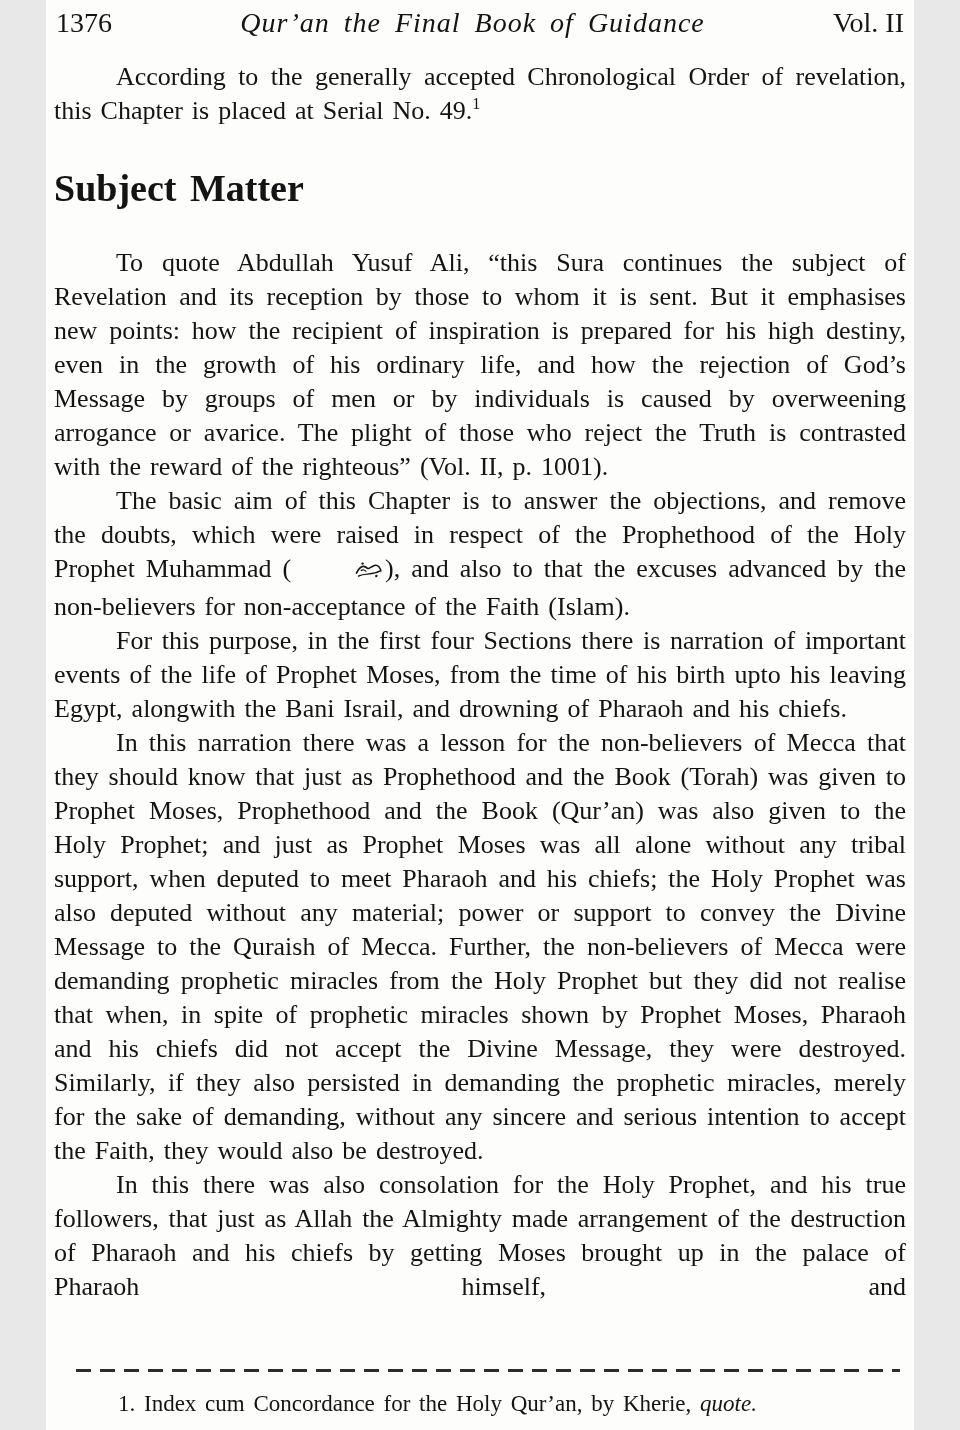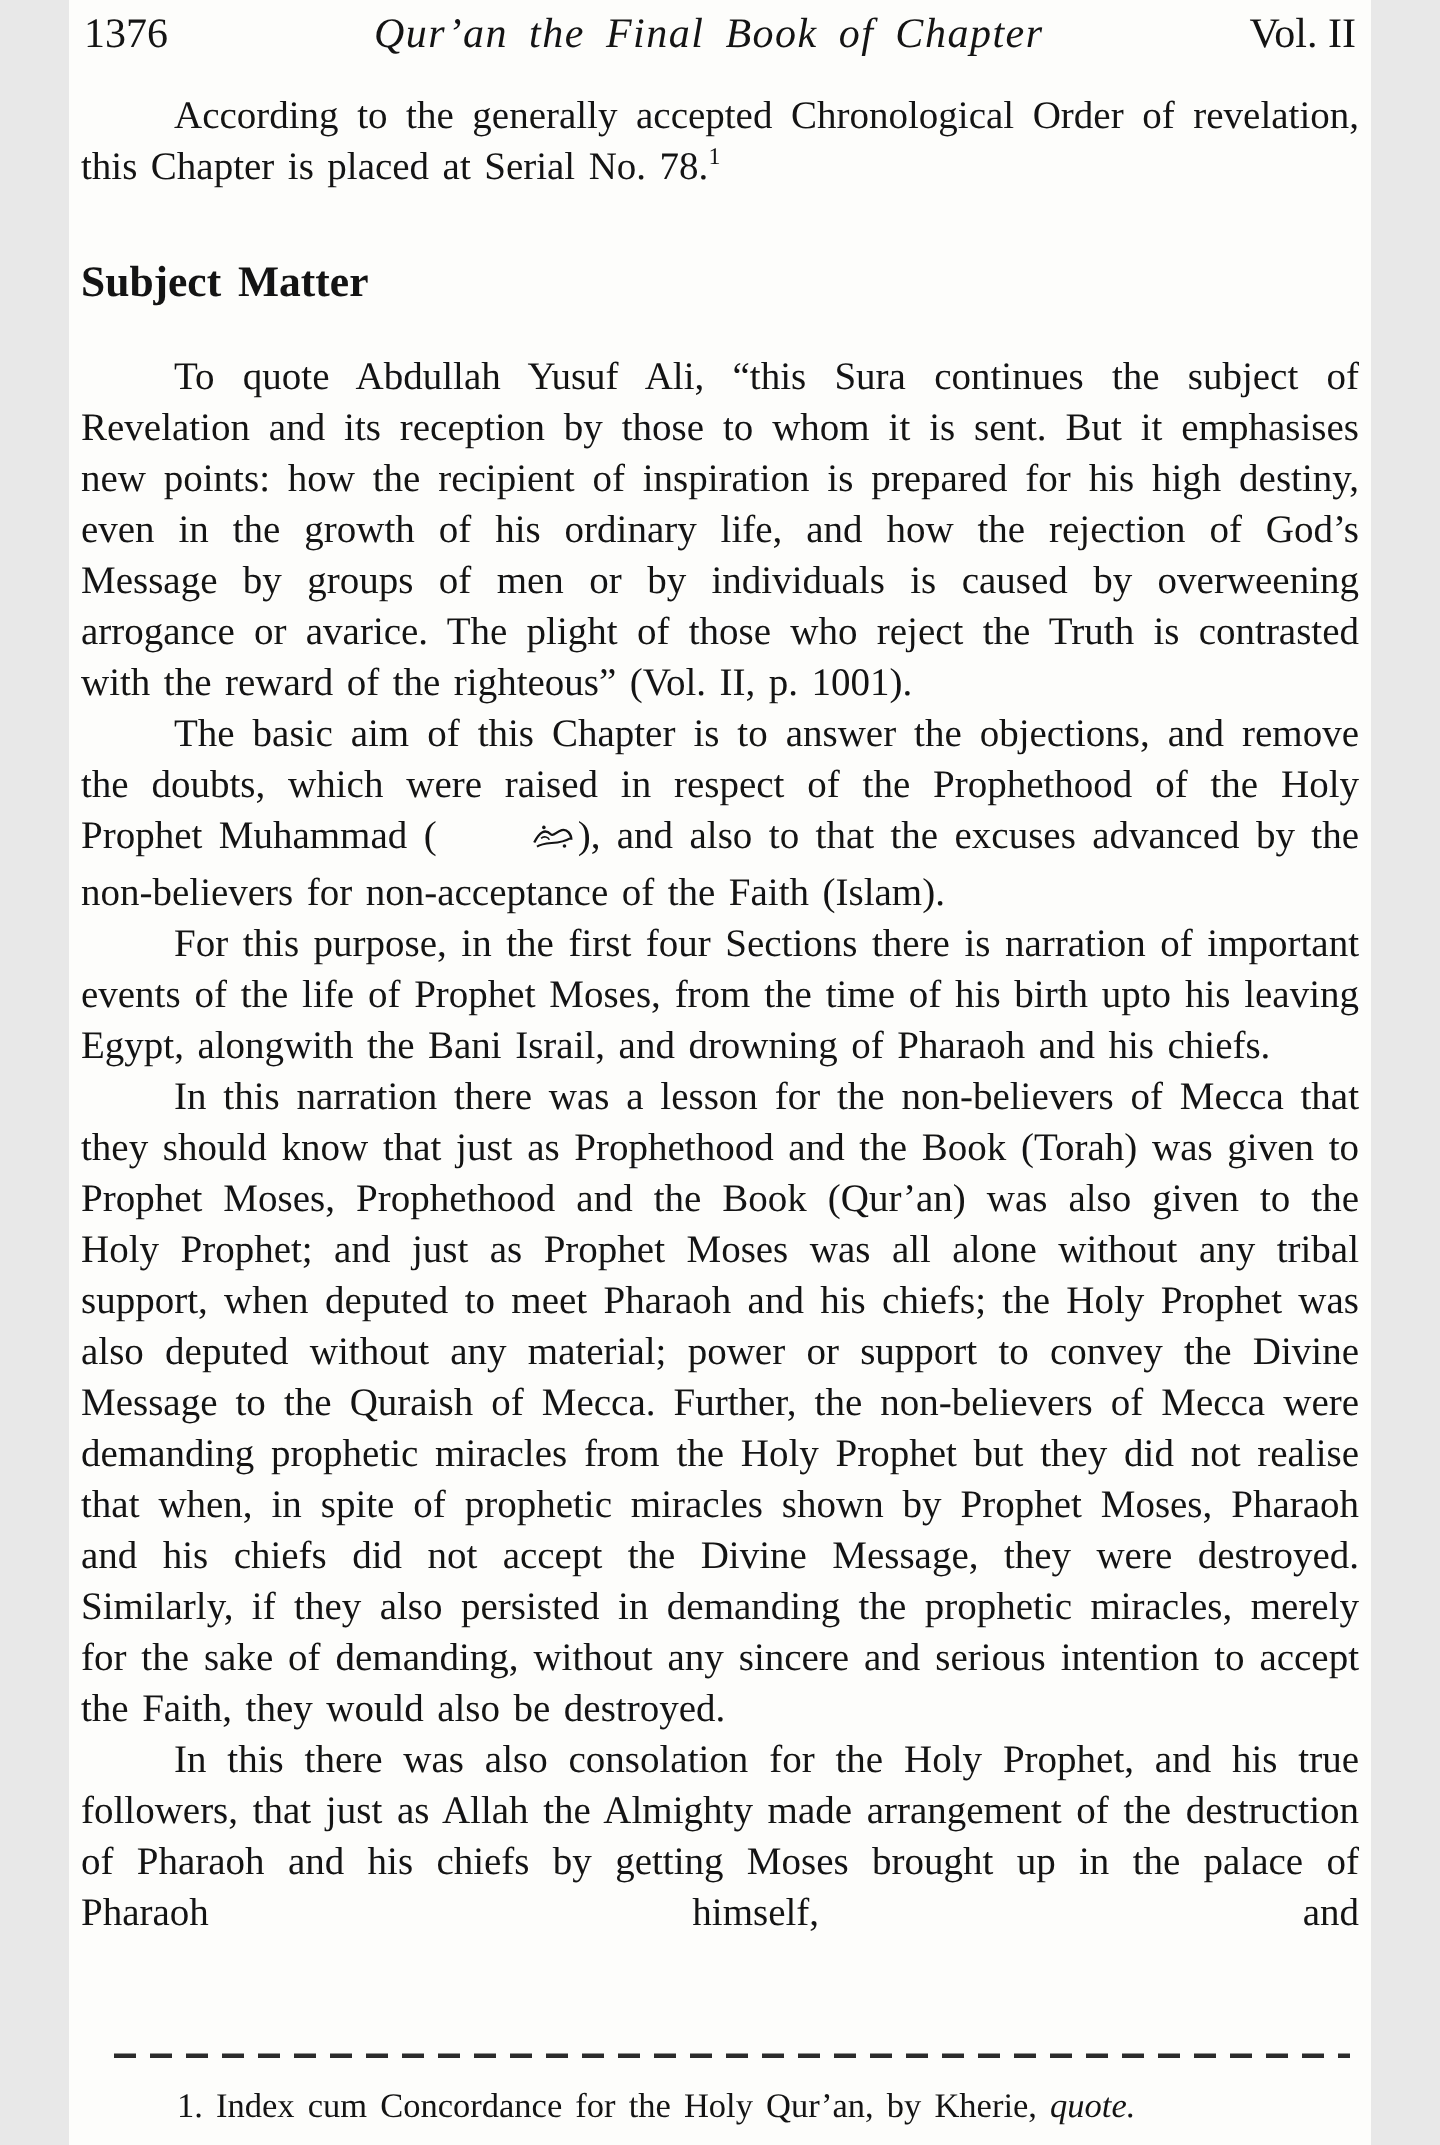--- a/index.html
+++ b/index.html
@@ -43,24 +43,24 @@
     word-spacing: 2.5px;
   }
   .bodytext p.indent { text-indent: 62px; }
   .bodytext p.justify-last { text-align-last: justify; }
   sup.fn-ref {
     font-size: 16px;
     line-height: 0;
     vertical-align: super;
   }
   h2.section-heading {
-    font-size: 29px;
+    font-size: 38px;
     line-height: 32px;
     font-weight: bold;
-    margin: 44px 0 30px 0;
+    margin: 44px 0 42px 0;
     word-spacing: 4px;
   }
   .pbuh {
     display: inline-block;
     vertical-align: -4px;
     margin: 0 1px;
   }
   .footnote-area {
     margin-top: auto;
     padding-top: 6px;
@@ -78,28 +78,28 @@
   }
   .footnote .ibid { font-style: italic; }
 </style>
 </head>
 <body>
 
 <div class="page">
 
   <div class="running-head">
     <span class="page-number">1376</span>
-    <span class="book-title">Qur’an the Final Book of Chapter</span>
+    <span class="book-title">Qur’an the Final Book of Guidance</span>
     <span class="volume-label">Vol. II</span>
   </div>
 
   <div class="bodytext">
 
 
-    <p class="indent"><span>According to the generally accepted Chronological Order of revelation, this Chapter is placed at Serial No. 78.</span><sup class="fn-ref">1</sup></p>
+    <p class="indent"><span>According to the generally accepted Chronological Order of revelation, this Chapter is placed at Serial No. 49.</span><sup class="fn-ref">1</sup></p>
 
     <h2 class="section-heading">Subject Matter</h2>
 
     <p class="indent">To quote Abdullah Yusuf Ali, “this Sura continues the subject of Revelation and its reception by those to whom it is sent. But it emphasises new points: how the recipient of inspiration is prepared for his high destiny, even in the growth of his ordinary life, and how the rejection of God’s Message by groups of men or by individuals is caused by overweening arrogance or avarice. The plight of those who reject the Truth is contrasted with the reward of the righteous” (Vol. II, p. 1001).</p>
 
     <p class="indent"><span>The basic aim of this Chapter is to answer the objections, and remove the doubts, which were raised in respect of the Prophethood of the Holy Prophet Muhammad (</span><span class="pbuh"><svg width="30" height="22" viewBox="0 0 32 24" aria-hidden="true">
             <path d="M2 16 C6 8, 10 6, 14 10 C16 12, 18 8, 22 7 C26 6, 29 10, 29 14" fill="none" stroke="#141414" stroke-width="1.7"></path>
             <path d="M4 19 C10 15, 20 18, 28 13" fill="none" stroke="#141414" stroke-width="1.5"></path>
             <path d="M7 13 C9 11, 12 12, 13 14" fill="none" stroke="#141414" stroke-width="1.2"></path>
             <circle cx="9" cy="5" r="1.3" fill="#141414"></circle>

